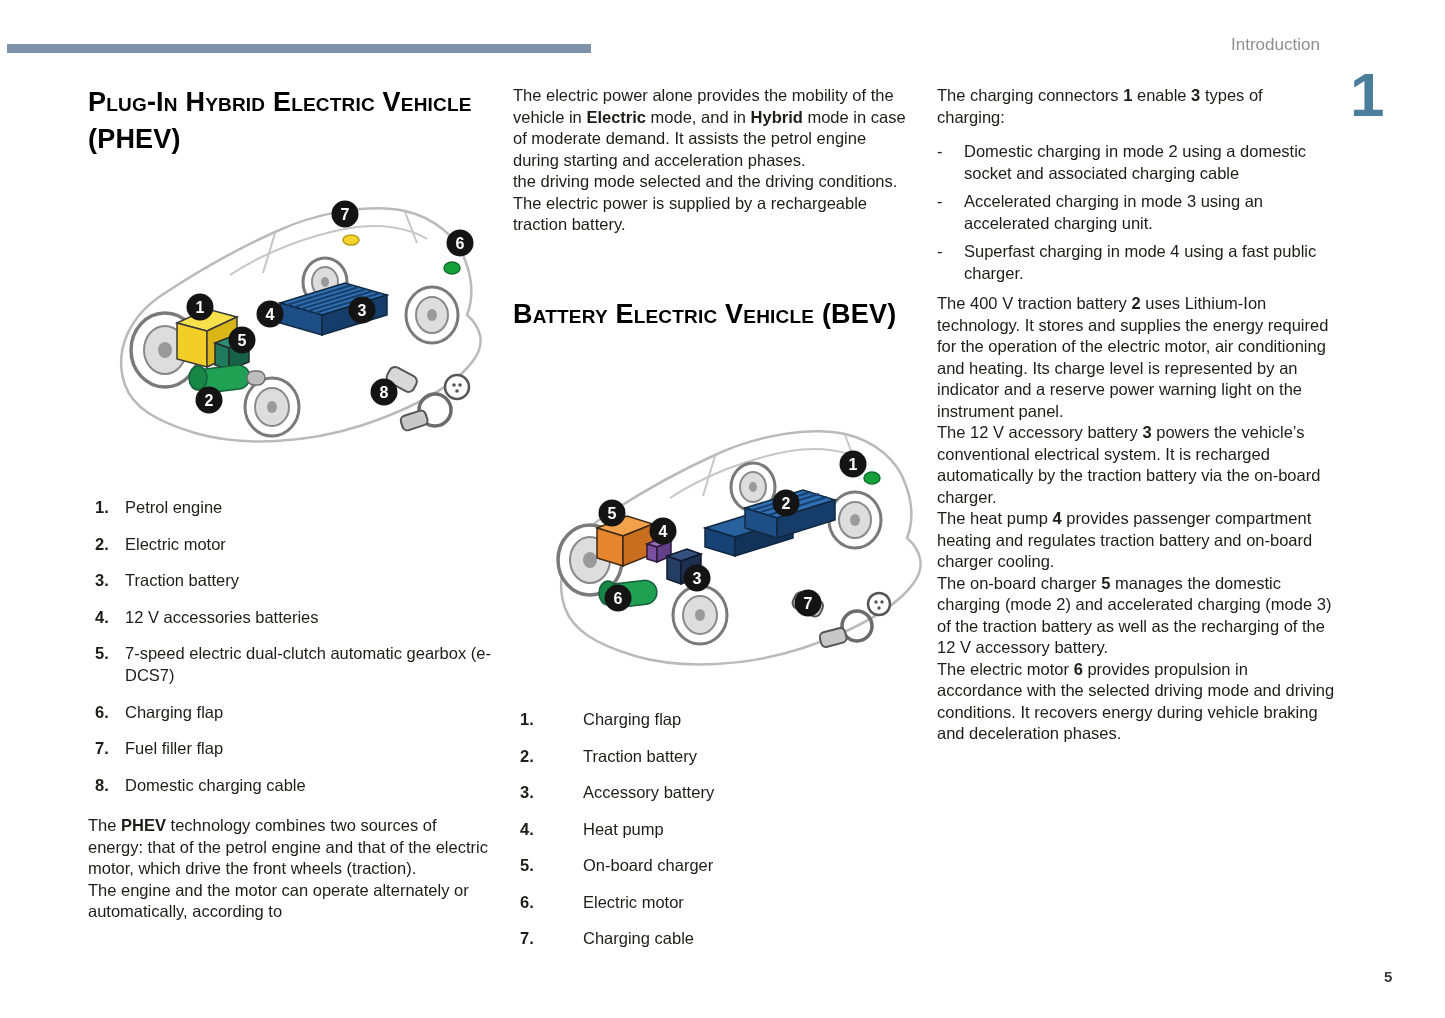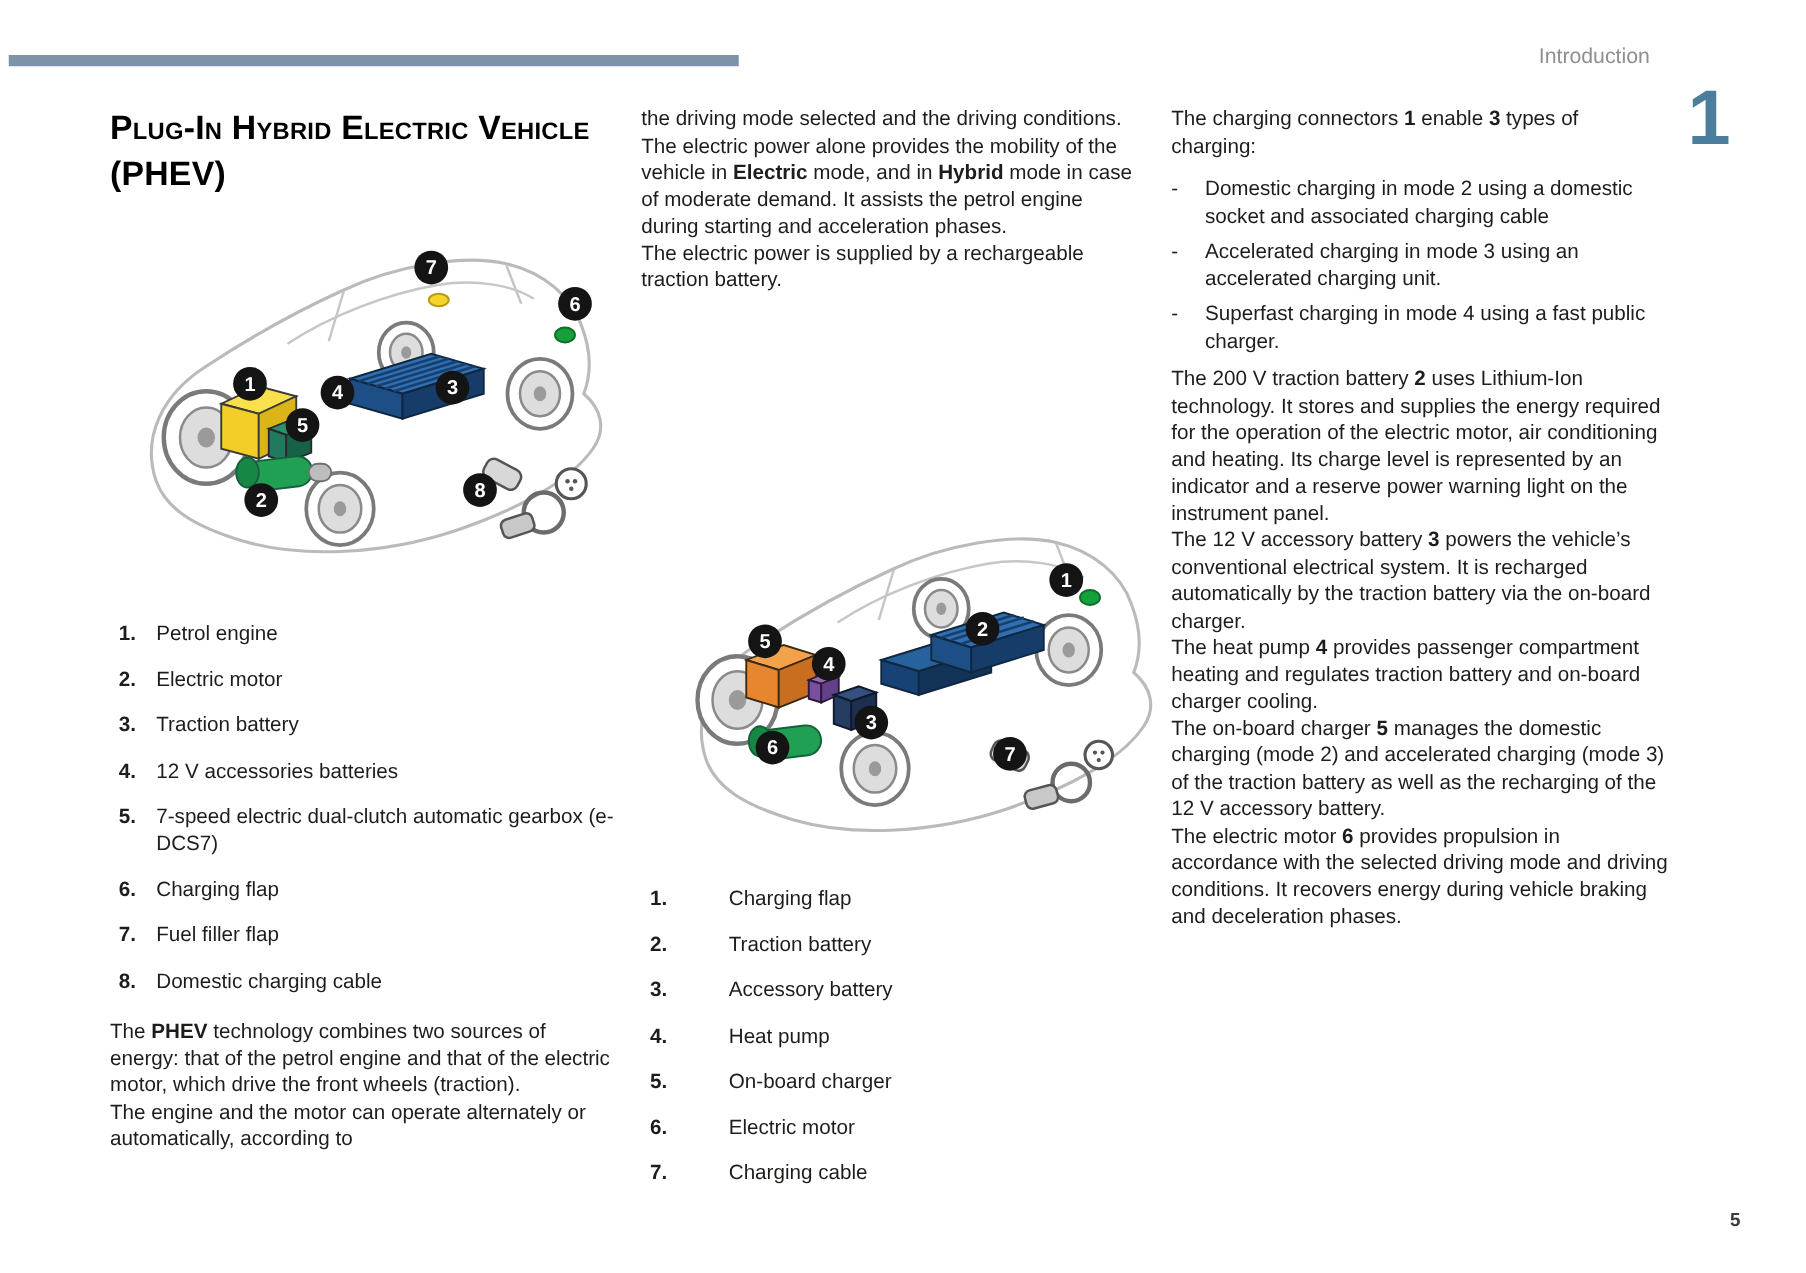--- a/index.html
+++ b/index.html
@@ -179,25 +179,28 @@
         <span class="lbl">Domestic charging cable</span>
       </div>
   </div>
 
   <div class="col" style="left:88px; top:815px; width:400px;">
     <p class="body"><span>The </span><span style="font-weight: 700;">PHEV</span><span> technology combines two sources of energy: that of the petrol engine and that of the electric motor, which drive the front wheels (traction).</span></p>
     <p class="body"><span>The engine and the motor can operate alternately or automatically, according to</span></p>
   </div>
 
   <div class="col" style="left:513px; top:85px; width:393px;">
+    <p class="body"><span>The electric power alone provides the mobility of the vehicle in </span><span style="font-weight: 700;">Electric</span><span> mode, and in </span><span style="font-weight: 700;">Hybrid</span><span> mode in case of moderate demand. It assists the petrol engine during starting and acceleration phases.</span></p>
     <p class="body"><span>the driving mode selected and the driving conditions.</span></p>
-    <p class="body"><span>The electric power alone provides the mobility of the vehicle in </span><span style="font-weight: 700;">Electric</span><span> mode, and in </span><span style="font-weight: 700;">Hybrid</span><span> mode in case of moderate demand. It assists the petrol engine during starting and acceleration phases.</span></p>
     <p class="body"><span>The electric power is supplied by a rechargeable traction battery.</span></p>
   </div>
 
+  <div class="col" style="left:513px; top:296px; width:396px;">
+    <h1 class="title">Battery Electric Vehicle (BEV)</h1>
+  </div>
 
   <svg viewBox="0 0 400 300" style="left:535px; top:398px; width:400px; height:300px;">
     <g>
       <path d="M 30,210 C 18,175 35,140 70,118 C 105,95 140,75 180,57 C 220,38 275,28 310,36 C 340,43 362,62 370,85 C 377,103 379,122 372,140 C 386,152 390,168 380,183 C 362,210 318,233 268,250 C 213,268 148,272 100,258 C 60,246 38,232 30,210 Z" fill="#ffffff" stroke="#bababa" stroke-width="2.5"></path>
       <path d="M 135,100 C 170,77 215,60 255,53 C 285,48 315,53 332,64" fill="none" stroke="#c6c6c6" stroke-width="2"></path>
       <path d="M 180,58 L 168,98" stroke="#c6c6c6" stroke-width="2"></path>
       <path d="M 310,37 L 322,68" stroke="#c6c6c6" stroke-width="2"></path>
     </g>
     <g>
       <ellipse cx="218" cy="89" rx="22" ry="24" fill="#ffffff" stroke="#7a7a7a" stroke-width="3"></ellipse>
@@ -334,21 +337,21 @@
         <span class="dash">-</span>
         <span class="btxt">Accelerated charging in mode 3 using an accelerated charging unit.</span>
       </div>
       <div class="bullet">
         <span class="dash">-</span>
         <span class="btxt">Superfast charging in mode 4 using a fast public charger.</span>
       </div>
     </div>
 
     <div class="charging-paras">
-      <p class="body"><span>The 200 V traction battery </span><span style="font-weight: 700;">2</span><span> uses Lithium-Ion technology. It stores and supplies the energy required for the operation of the electric motor, air conditioning and heating. Its charge level is represented by an indicator and a reserve power warning light on the instrument panel.</span></p>
+      <p class="body"><span>The 400 V traction battery </span><span style="font-weight: 700;">2</span><span> uses Lithium-Ion technology. It stores and supplies the energy required for the operation of the electric motor, air conditioning and heating. Its charge level is represented by an indicator and a reserve power warning light on the instrument panel.</span></p>
       <p class="body"><span>The 12 V accessory battery </span><span style="font-weight: 700;">3</span><span> powers the vehicle’s conventional electrical system. It is recharged automatically by the traction battery via the on-board charger.</span></p>
       <p class="body"><span>The heat pump </span><span style="font-weight: 700;">4</span><span> provides passenger compartment heating and regulates traction battery and on-board charger cooling.</span></p>
       <p class="body"><span>The on-board charger </span><span style="font-weight: 700;">5</span><span> manages the domestic charging (mode 2) and accelerated charging (mode 3) of the traction battery as well as the recharging of the 12 V accessory battery.</span></p>
       <p class="body"><span>The electric motor </span><span style="font-weight: 700;">6</span><span> provides propulsion in accordance with the selected driving mode and driving conditions. It recovers energy during vehicle braking and deceleration phases.</span></p>
     </div>
   </div>
 
 </div>
 
 </body></html>

